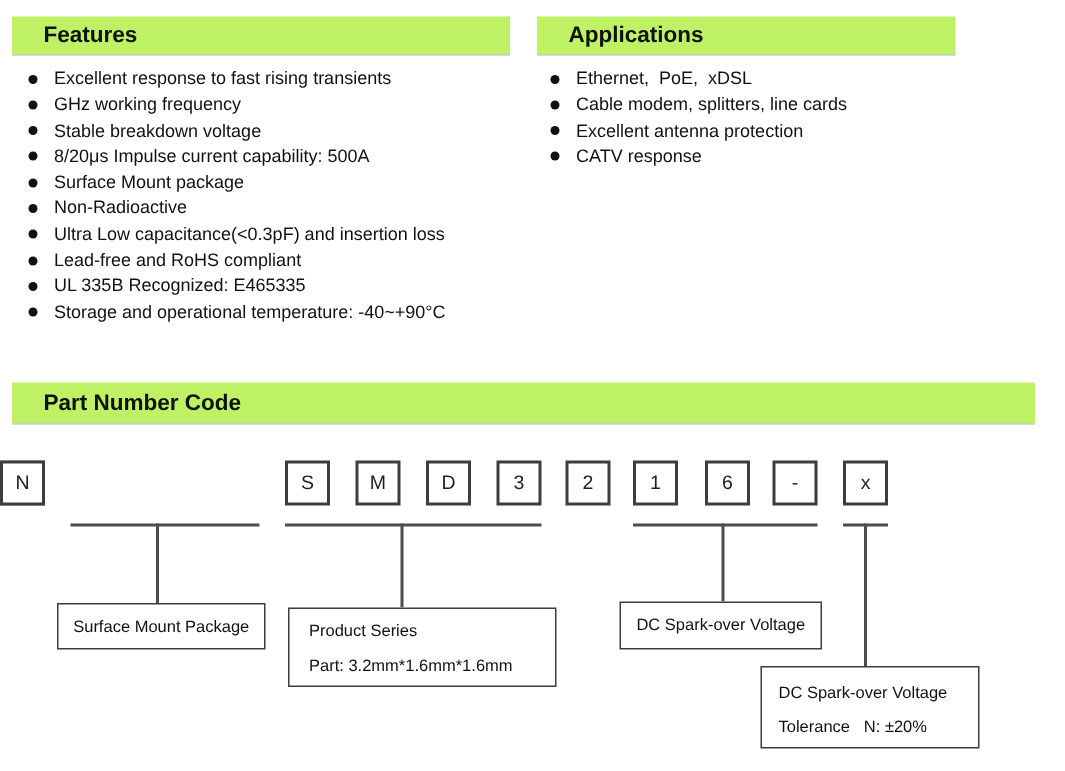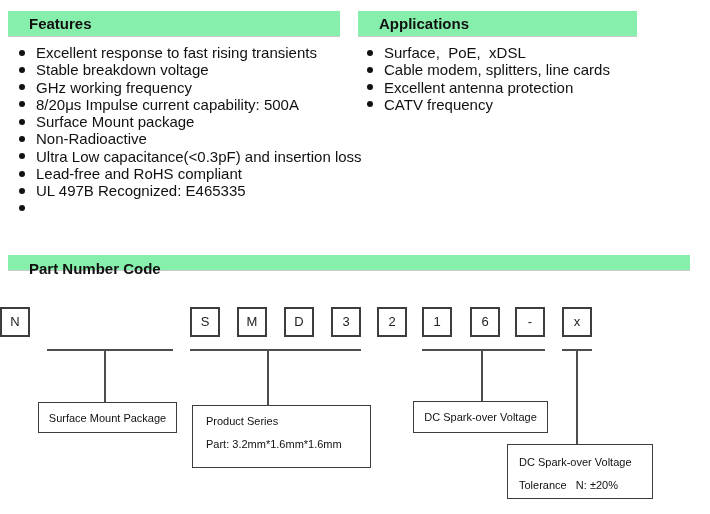--- a/index.html
+++ b/index.html
@@ -7,41 +7,41 @@
     width: 710px; height: 514px;
     background: #ffffff;
     font-family: "Liberation Sans", sans-serif;
     color: #111111;
     position: relative;
     overflow: hidden;
   }
   
   .hbar {
     position: absolute;
-    background: #86efac;
+    background: #bef264;
     border-bottom: 1px solid #cccccc;
     box-sizing: border-box;
     font-weight: bold;
     font-size: 15px;
     color: #111111;
     padding-left: 21px;
     height: 26px;
     line-height: 25px;
     white-space: pre;
   }
   #features-bar     { left: 8px;   top: 11px;  width: 332px; }
   #applications-bar { left: 358px; top: 11px;  width: 279px; }
-  #pnc-bar          { left: 8px;   top: 255px; width: 682px; height: 16px; line-height: 27px; }
+  #pnc-bar          { left: 8px;   top: 255px; width: 682px; height: 28px; line-height: 27px; }
 
   
   .blist {
     position: absolute;
     margin: 0; padding: 0;
     list-style: none;
-    font-size: 15px;
+    font-size: 12px;
   }
   #features-list     { left: 19px;  top: 44px; }
   #applications-list { left: 367px; top: 44px; }
   .blist li {
     position: relative;
     height: 17.3px;
     line-height: 17.3px;
     padding-left: 17px;
     white-space: pre;
   }
@@ -99,51 +99,51 @@
     background: #ffffff;
     font-size: 11px;
     color: #111111;
   }
   .label-box.centered {
     display: flex;
     align-items: center;
     justify-content: center;
   }
   #smp-label-box  { left: 38px;  top: 402px; width: 139px; height: 31px; }
-  #ps-label-box   { left: 192px; top: 405px; width: 179px; height: 63px; padding: 8px 0 0 13px; }
+  #ps-label-box   { left: 192px; top: 405px; width: 179px; height: 53px; padding: 8px 0 0 13px; }
   #dsv-label-box  { left: 413px; top: 401px; width: 135px; height: 32px; }
   #dsvt-label-box { left: 507px; top: 444px; width: 146px; height: 55px; padding: 10px 0 0 11px; }
   .label-line { height: 14px; line-height: 14px; white-space: pre; }
   .label-line + .label-line { margin-top: 9px; }
 </style>
 </head>
 <body>
 
 <div class="hbar" id="features-bar">Features</div>
 <div class="hbar" id="applications-bar">Applications</div>
 <div class="hbar" id="pnc-bar">Part Number Code</div>
 
 <ul class="blist" id="features-list">
   <li><span class="bullet"></span><span>Excellent response to fast rising transients</span></li>
+  <li><span class="bullet"></span><span>GHz working frequency</span></li>
   <li><span class="bullet"></span><span>Stable breakdown voltage</span></li>
-  <li><span class="bullet"></span><span>GHz working frequency</span></li>
   <li><span class="bullet"></span><span>8/20μs Impulse current capability: 500A</span></li>
   <li><span class="bullet"></span><span>Surface Mount package</span></li>
   <li><span class="bullet"></span><span>Non-Radioactive</span></li>
   <li><span class="bullet"></span><span>Ultra Low capacitance(&lt;0.3pF) and insertion loss</span></li>
   <li><span class="bullet"></span><span>Lead-free and RoHS compliant</span></li>
-  <li><span class="bullet"></span><span>UL 497B Recognized: E465335</span></li>
-  <li><span class="bullet"></span></li>
+  <li><span class="bullet"></span><span>UL 335B Recognized: E465335</span></li>
+  <li><span class="bullet"></span><span>Storage and operational temperature: -40~+90°C</span></li>
 </ul>
 
 <ul class="blist" id="applications-list">
-  <li><span class="bullet"></span><span>Surface,  PoE,  xDSL</span></li>
+  <li><span class="bullet"></span><span>Ethernet,  PoE,  xDSL</span></li>
   <li><span class="bullet"></span><span>Cable modem, splitters, line cards</span></li>
   <li><span class="bullet"></span><span>Excellent antenna protection</span></li>
-  <li><span class="bullet"></span><span>CATV frequency</span></li>
+  <li><span class="bullet"></span><span>CATV response</span></li>
 </ul>
 
 <div class="code-box">S</div>
 <div class="code-box">M</div>
 <div class="code-box">D</div>
 <div class="code-box">3</div>
 <div class="code-box">2</div>
 <div class="code-box">1</div>
 <div class="code-box">6</div>
 <div class="code-box">-</div>

